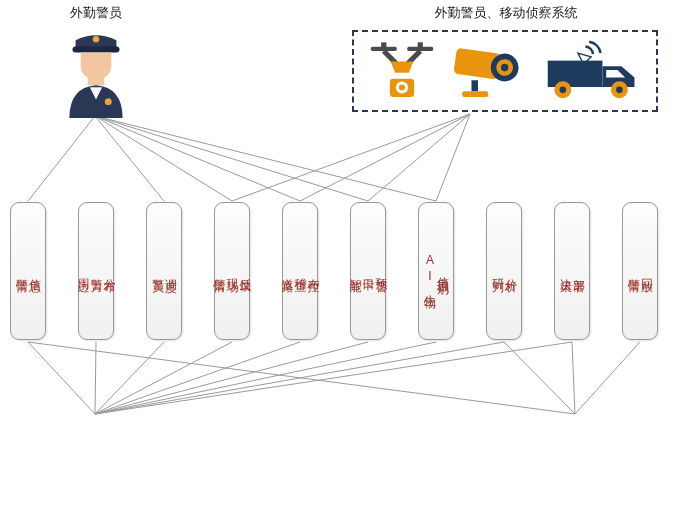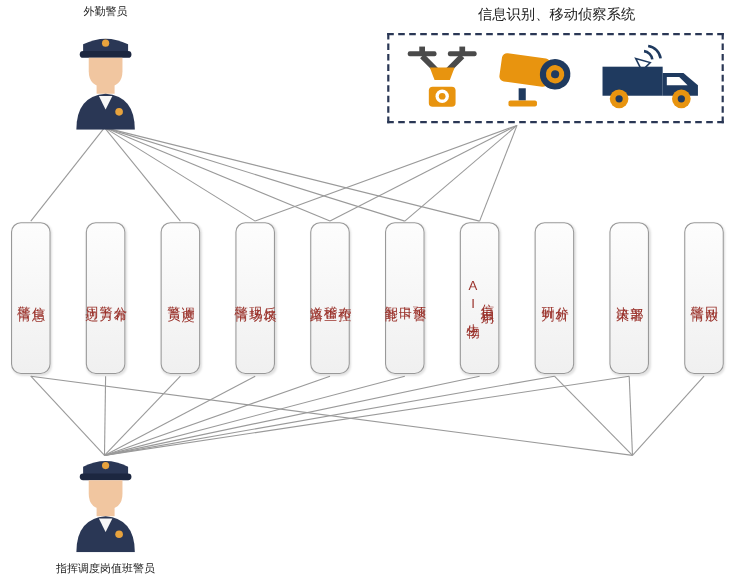--- a/index.html
+++ b/index.html
@@ -1,20 +1,20 @@
 <!DOCTYPE html>
 <html><head>
 <meta charset="utf-8">
 <style>
   html,body{margin:0;padding:0;background:#fff;font-family:"Liberation Sans","DejaVu Sans",sans-serif;}
   .canvas{position:relative;width:678px;height:527px;background:#fff;overflow:hidden;}
   #edges{position:absolute;left:0;top:0;width:678px;height:527px;}
 
   .actor{position:absolute;width:76px;text-align:center;}
-  .actor-label{font-size:10px;color:#1a1a1a;white-space:nowrap;position:absolute;left:50%;transform:translateX(-50%);}
+  .actor-label{font-size:13px;color:#1a1a1a;white-space:nowrap;position:absolute;left:50%;transform:translateX(-50%);}
   .actor-label.top{top:0;}
   .actor-label.bottom{bottom:0;}
   .actor svg.officer{position:absolute;left:50%;transform:translateX(-50%);}
   .actor.top-actor svg.officer{top:22px;}
   .actor.bottom-actor svg.officer{top:0;}
 
   .system-label{position:absolute;left:352px;top:4px;width:308px;text-align:center;font-size:13px;color:#1a1a1a;}
   .system-box{position:absolute;left:352px;top:30px;width:306px;height:82px;border:2px dashed #2a3755;background:#fff;
               display:flex;align-items:center;justify-content:space-around;padding:0 6px;box-sizing:border-box;}
 
@@ -62,21 +62,21 @@
       <circle cx="32" cy="13" r="3.2" fill="#e8a33d"></circle>
       <rect x="9" y="20" width="46" height="6" rx="3" fill="#1c2740"></rect>
       <path d="M17 26 L47 26 L47 38 Q47 52 32 52 Q17 52 17 38 Z" fill="#f1c6a0"></path>
       <path d="M24 50 L40 50 L40 58 L24 58 Z" fill="#f1c6a0"></path>
       <path d="M6 90 Q6 60 32 58 Q58 60 58 90 Z" fill="#2a3755"></path>
       <path d="M26 60 L32 72 L38 60 Z" fill="#f7f7f7"></path>
       <circle cx="44" cy="74" r="3.4" fill="#e8a33d"></circle>
     </svg>
   </div>
 
-  <div class="system-label">信息识别、移动侦察系统</div>
+  <div class="system-label">外勤警员、移动侦察系统</div>
   <div class="system-box">
     <svg width="66" height="68" viewBox="0 0 76 76">
       <rect x="2" y="10" width="30" height="5" rx="2" fill="#4a4a4a"></rect>
       <rect x="44" y="10" width="30" height="5" rx="2" fill="#4a4a4a"></rect>
       <rect x="14" y="5" width="6" height="9" fill="#4a4a4a"></rect>
       <rect x="56" y="5" width="6" height="9" fill="#4a4a4a"></rect>
       <path d="M17 15 L32 30 M59 15 L44 30" stroke="#4a4a4a" stroke-width="6"></path>
       <path d="M25 27 L51 27 L46 40 L30 40 Z" fill="#e8940f"></path>
       <rect x="24" y="47" width="28" height="21" rx="4" fill="#e8940f"></rect>
       <circle cx="38" cy="57" r="7" fill="#ffffff"></circle>
@@ -144,28 +144,15 @@
     </div>
   <div class="uc" style="left:554px">
       <span>决策
 部署</span>
     </div>
   <div class="uc" style="left:622px">
       <span>警情
 回放</span>
     </div>
 
-  <div class="actor bottom-actor" style="left:58px;top:410px;height:114px;">
-    <svg class="officer" width="66" height="92" viewBox="0 0 64 90">
-      <path d="M12 14 Q32 4 52 14 L52 21 L12 21 Z" fill="#2a3755"></path>
-      <circle cx="32" cy="13" r="3.2" fill="#e8a33d"></circle>
-      <rect x="9" y="20" width="46" height="6" rx="3" fill="#1c2740"></rect>
-      <path d="M17 26 L47 26 L47 38 Q47 52 32 52 Q17 52 17 38 Z" fill="#f1c6a0"></path>
-      <path d="M24 50 L40 50 L40 58 L24 58 Z" fill="#f1c6a0"></path>
-      <path d="M6 90 Q6 60 32 58 Q58 60 58 90 Z" fill="#2a3755"></path>
-      <path d="M26 60 L32 72 L38 60 Z" fill="#f7f7f7"></path>
-      <circle cx="44" cy="74" r="3.4" fill="#e8a33d"></circle>
-    </svg>
-    <div class="actor-label bottom">指挥调度岗值班警员</div>
-  </div>
 
 
 </div>
 
 </body></html>

